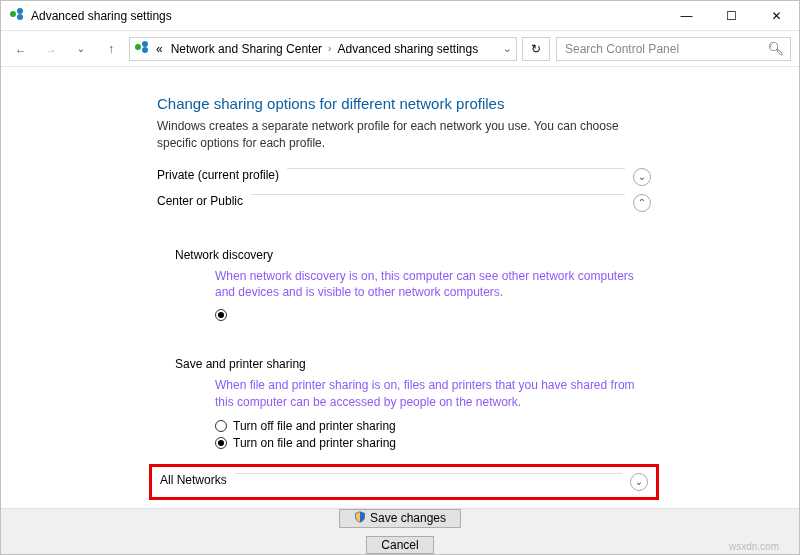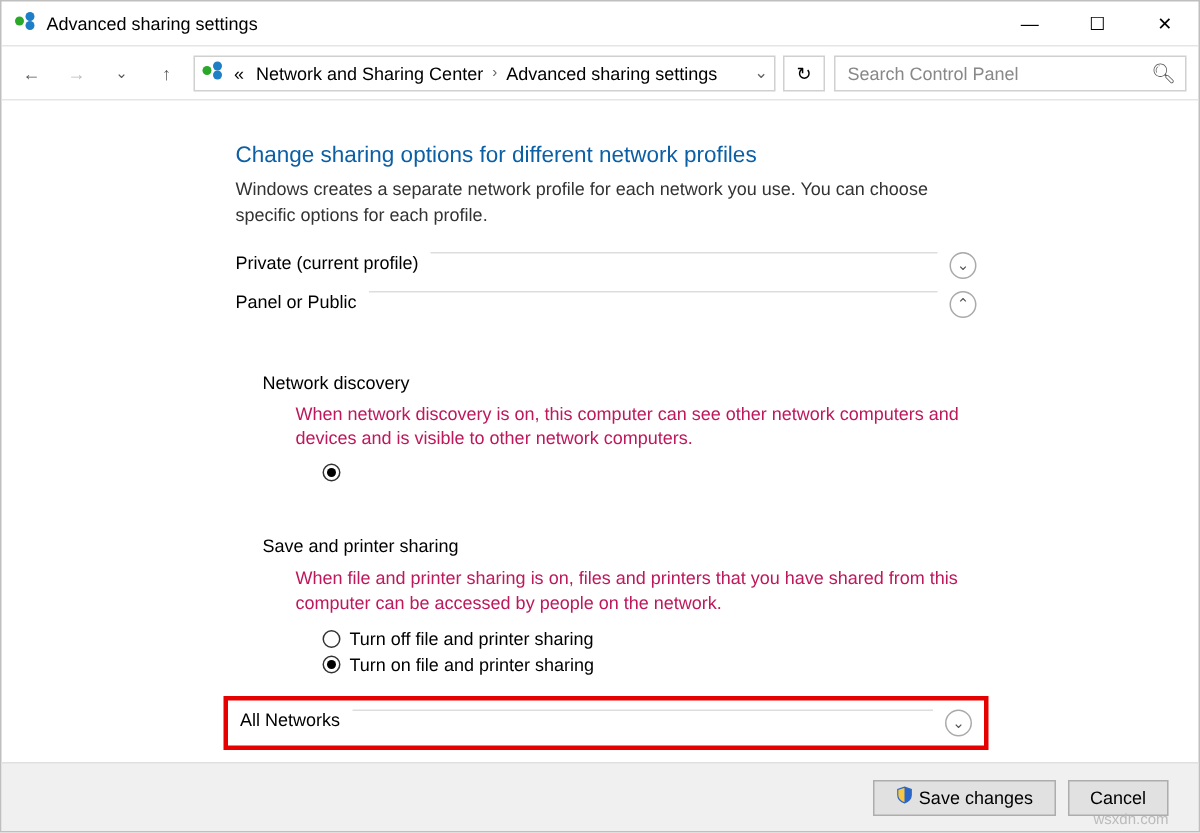--- a/index.html
+++ b/index.html
@@ -109,22 +109,22 @@
     width: 18px; height: 18px;
     border: 1px solid #aaa;
     border-radius: 50%;
     display: flex; align-items: center; justify-content: center;
     font-size: 10px; color: #555;
   }
 
   .sub-section { margin: 10px 0 4px 18px; }
   .sub-heading { margin-bottom: 6px; margin-top: 36px; }
   .desc {
-    margin: 4px 0 8px 22px;
-    color: #be185d;
+    margin: 4px 0 8px 40px;
+    color: #8b5cf6;
     line-height: 1.4;
   }
   .radio-group { margin-left: 40px; }
   .radio-row {
     display: flex; align-items: center; gap: 6px;
     margin: 3px 0;
   }
   .radio {
     width: 12px; height: 12px;
     border: 1px solid #333;
@@ -148,20 +148,21 @@
     position: absolute;
     bottom: 0; left: 0; right: 0;
     height: 46px;
     background: #f0f0f0;
     border-top: 1px solid #e0e0e0;
     display: flex;
     align-items: center;
     justify-content: flex-end;
     padding: 0 20px;
     gap: 8px;
+    flex-direction: column;
   }
   .btn {
     height: 24px;
     border: 1px solid #adadad;
     background: #e1e1e1;
     padding: 0 14px;
     font-size: 12px;
     display: inline-flex;
     align-items: center;
     gap: 4px;
@@ -227,21 +228,21 @@
   <h1 class="page-title">Change sharing options for different network profiles</h1>
   <p class="subtitle">Windows creates a separate network profile for each network you use. You can choose specific options for each profile.</p>
 
   <div class="section-row">
     <span class="section-label">Private (current profile)</span>
     <span class="section-line"></span>
     <span class="chevron-circle">⌄</span>
   </div>
 
   <div class="section-row">
-    <span class="section-label">Panel or Public</span>
+    <span class="section-label">Center or Public</span>
     <span class="section-line"></span>
     <span class="chevron-circle">⌃</span>
   </div>
 
   <div class="sub-section">
     <div class="sub-heading">Network discovery</div>
     <div class="desc">When network discovery is on, this computer can see other network computers and devices and is visible to other network computers.</div>
     <div class="radio-group">
       <div class="radio-row">
         <span class="radio checked"></span>

